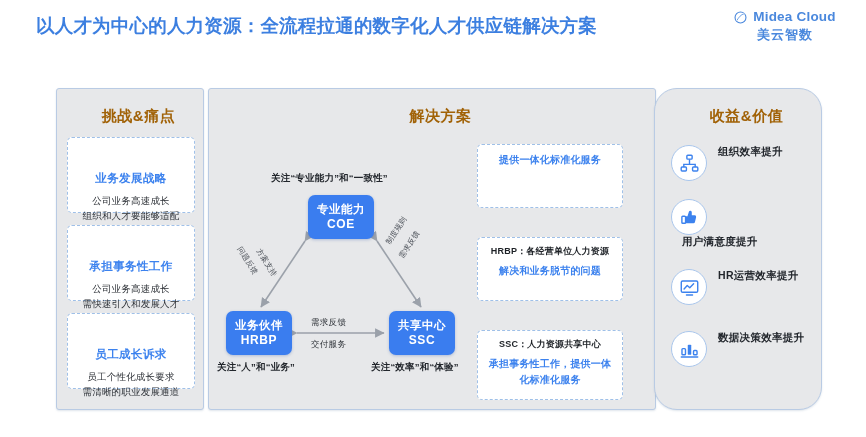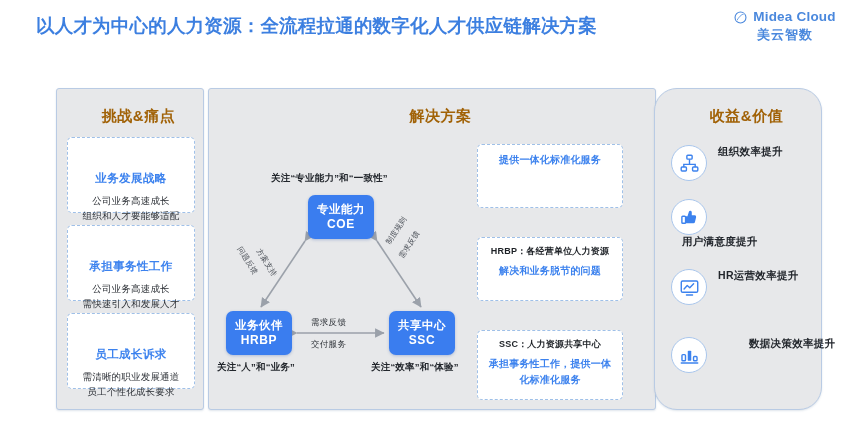--- a/index.html
+++ b/index.html
@@ -112,21 +112,21 @@
   .dbox-body {
     font-size: 10px; font-weight: bold; color: #3c82ee;
     line-height: 16px; letter-spacing: .2px;
   }
 
   
   .ben { position: absolute; left: 16px; width: 146px; height: 42px; display: flex; }
   .ben-1 { top: 56px; }
   .ben-2 { top: 110px; flex-direction: column; }
   .ben-3 { top: 180px; }
-  .ben-4 { top: 248px; gap: 31px; }
+  .ben-4 { top: 242px; }
   .ben-ico {
     width: 36px; height: 36px; flex: 0 0 auto;
     border: 1px solid #a9c6ec; border-radius: 50%;
     background: #fff; display: flex; align-items: center; justify-content: center;
   }
   .ben-txt {
     margin-left: 11px; font-size: 10.5px; font-weight: bold;
     color: #22262c; letter-spacing: .3px; white-space: nowrap;
   }
 </style>
@@ -161,22 +161,22 @@
     </div>
 
     <div class="lcard lcard-2">
       <div class="lcard-title">承担事务性工作</div>
       <div class="lcard-line">公司业务高速成长</div>
       <div class="lcard-line">需快速引入和发展人才</div>
     </div>
 
     <div class="lcard lcard-3">
       <div class="lcard-title">员工成长诉求</div>
+      <div class="lcard-line">员工个性化成长要求</div>
       <div class="lcard-line">需清晰的职业发展通道</div>
-      <div class="lcard-line">员工个性化成长要求</div>
     </div>
   </div>
 
   <div class="panel panel-center">
     <div class="panel-title">解决方案</div>
 
     <div class="tri-wrap">
 
       <svg width="424" height="322" style="position:absolute;left:0;top:0">
         <defs>

